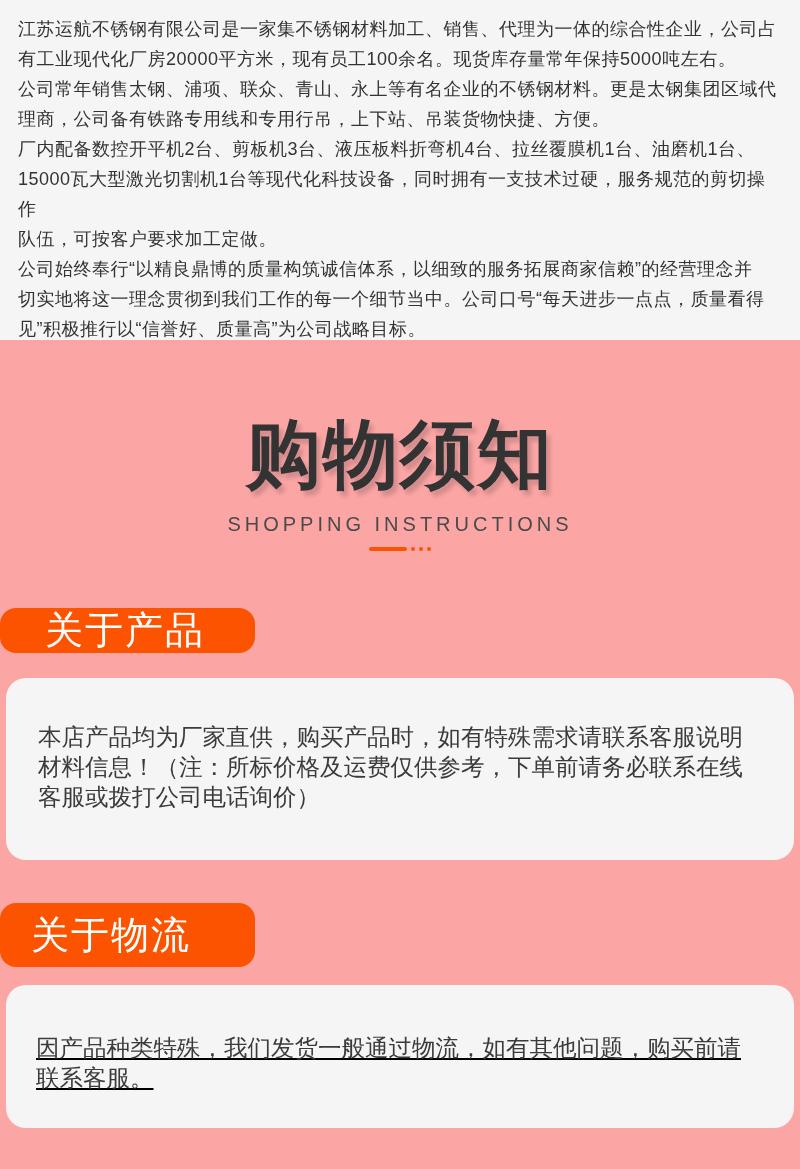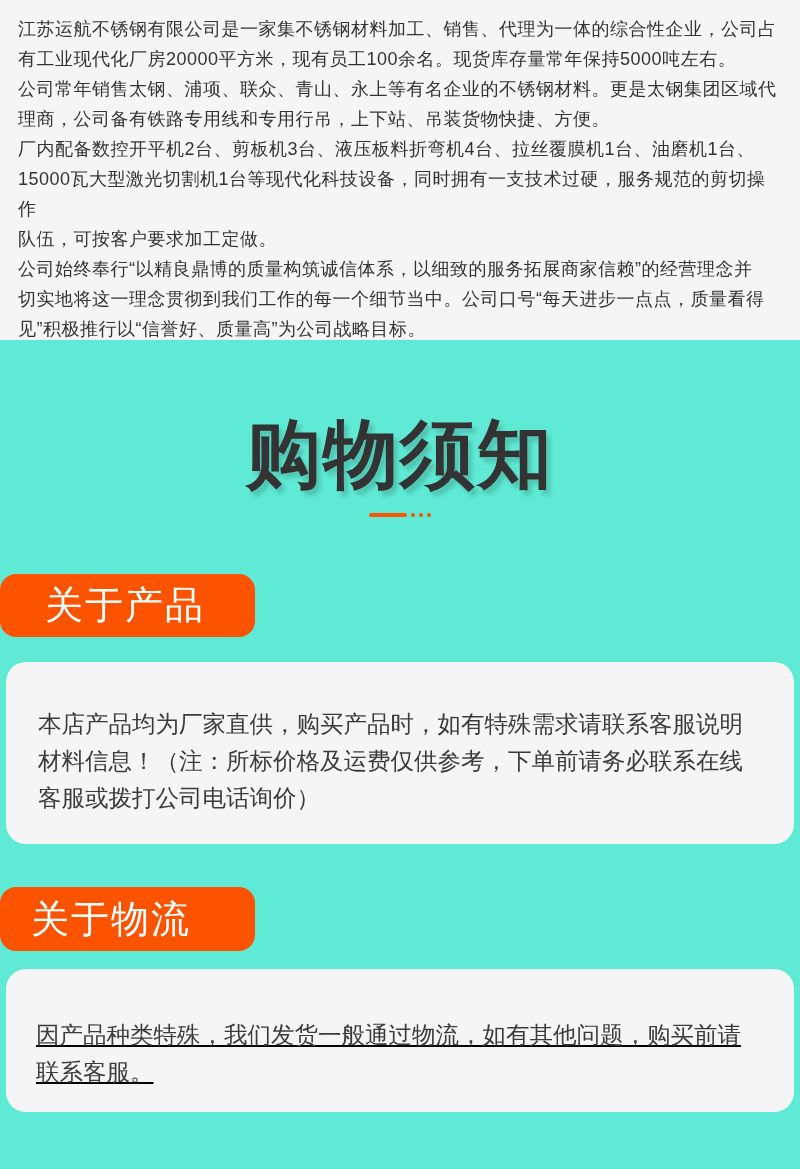--- a/index.html
+++ b/index.html
@@ -6,21 +6,21 @@
     margin: 0;
     padding: 0;
     background: #ffffff;
     font-family: "Liberation Sans", sans-serif;
   }
   .page {
     position: relative;
     width: 800px;
     height: 1169px;
     margin: 0 auto;
-    background: #5eead4;
+    background: #fca5a5;
     overflow: hidden;
   }
 
   
   .intro-section {
     box-sizing: border-box;
     width: 800px;
     height: 340px;
     background: #f5f5f6;
     padding: 14px 18px 0 18px;
@@ -74,21 +74,21 @@
     width: 4px;
     height: 4px;
     border-radius: 50%;
     background: #fb5300;
   }
 
   
   .ribbon {
     box-sizing: border-box;
     width: 255px;
-    height: 63px;
+    height: 45px;
     background: #fb5300;
     border-radius: 16px;
     display: flex;
     align-items: center;
     padding-left: 45px;
     color: #ffffff;
     font-size: 38px;
     letter-spacing: 2px;
     font-weight: 500;
   }
@@ -101,21 +101,21 @@
     margin-left: 6px;
     width: 788px;
     background: #f5f5f6;
     border-radius: 20px;
     overflow: hidden;
   }
   .card-product { margin-top: 25px; height: 182px; padding: 44px 28px 0 32px; }
   .card-logistics { margin-top: 18px; height: 143px; padding: 48px 28px 0 30px; text-decoration: underline; }
   .card-text {
     font-size: 23.5px;
-    line-height: 37px;
+    line-height: 30px;
     color: #3b3b3b;
     white-space: pre-line;
   }
 </style>
 </head>
 <body>
 
 <div class="page">
 
   <div class="intro-section">
@@ -126,20 +126,21 @@
 厂内配备数控开平机2台、剪板机3台、液压板料折弯机4台、拉丝覆膜机1台、油磨机1台、
 15000瓦大型激光切割机1台等现代化科技设备，同时拥有一支技术过硬，服务规范的剪切操作
 队伍，可按客户要求加工定做。
 公司始终奉行“以精良鼎博的质量构筑诚信体系，以细致的服务拓展商家信赖”的经营理念并
 切实地将这一理念贯彻到我们工作的每一个细节当中。公司口号“每天进步一点点，质量看得
 见”积极推行以“信誉好、质量高”为公司战略目标。</div>
   </div>
 
   <div class="notice-header">
     <h1 class="notice-title">购物须知</h1>
+    <div class="notice-subtitle">SHOPPING INSTRUCTIONS</div>
     <div class="title-divider">
       <span class="divider-line"></span>
       <span class="divider-dot"></span>
       <span class="divider-dot"></span>
       <span class="divider-dot"></span>
     </div>
   </div>
 
   <div class="ribbon ribbon-product">
     <span>关于产品</span>

